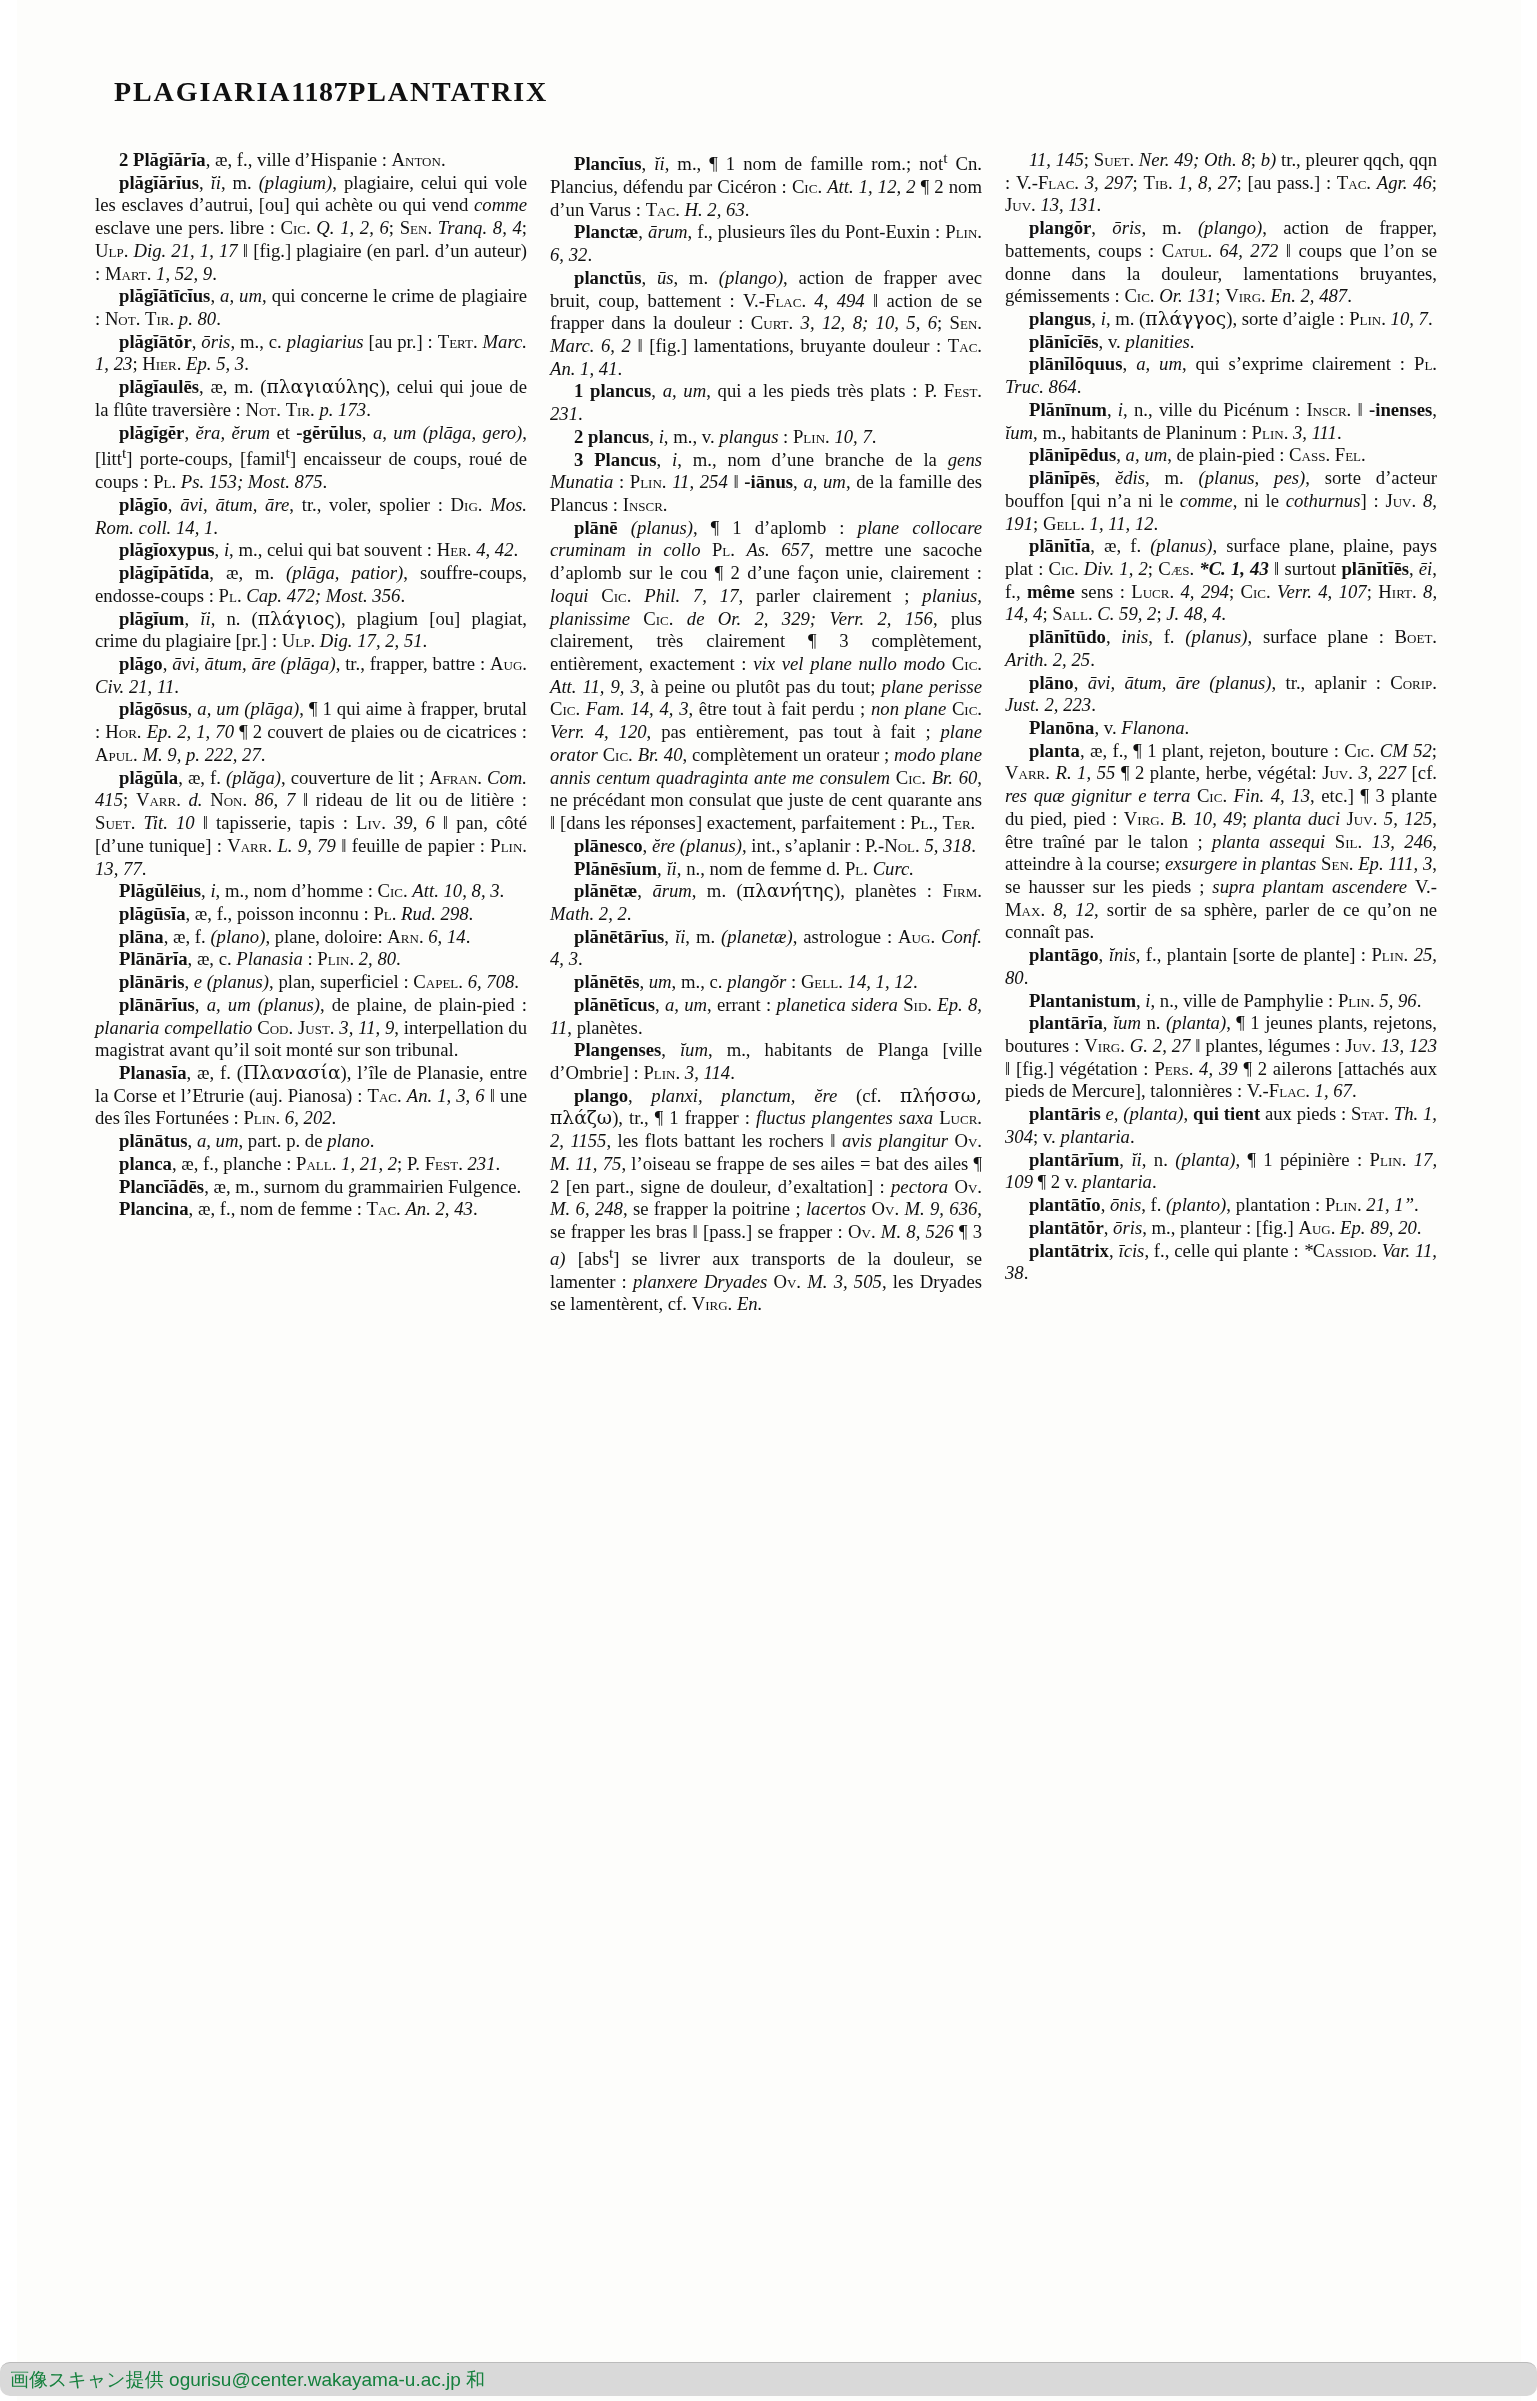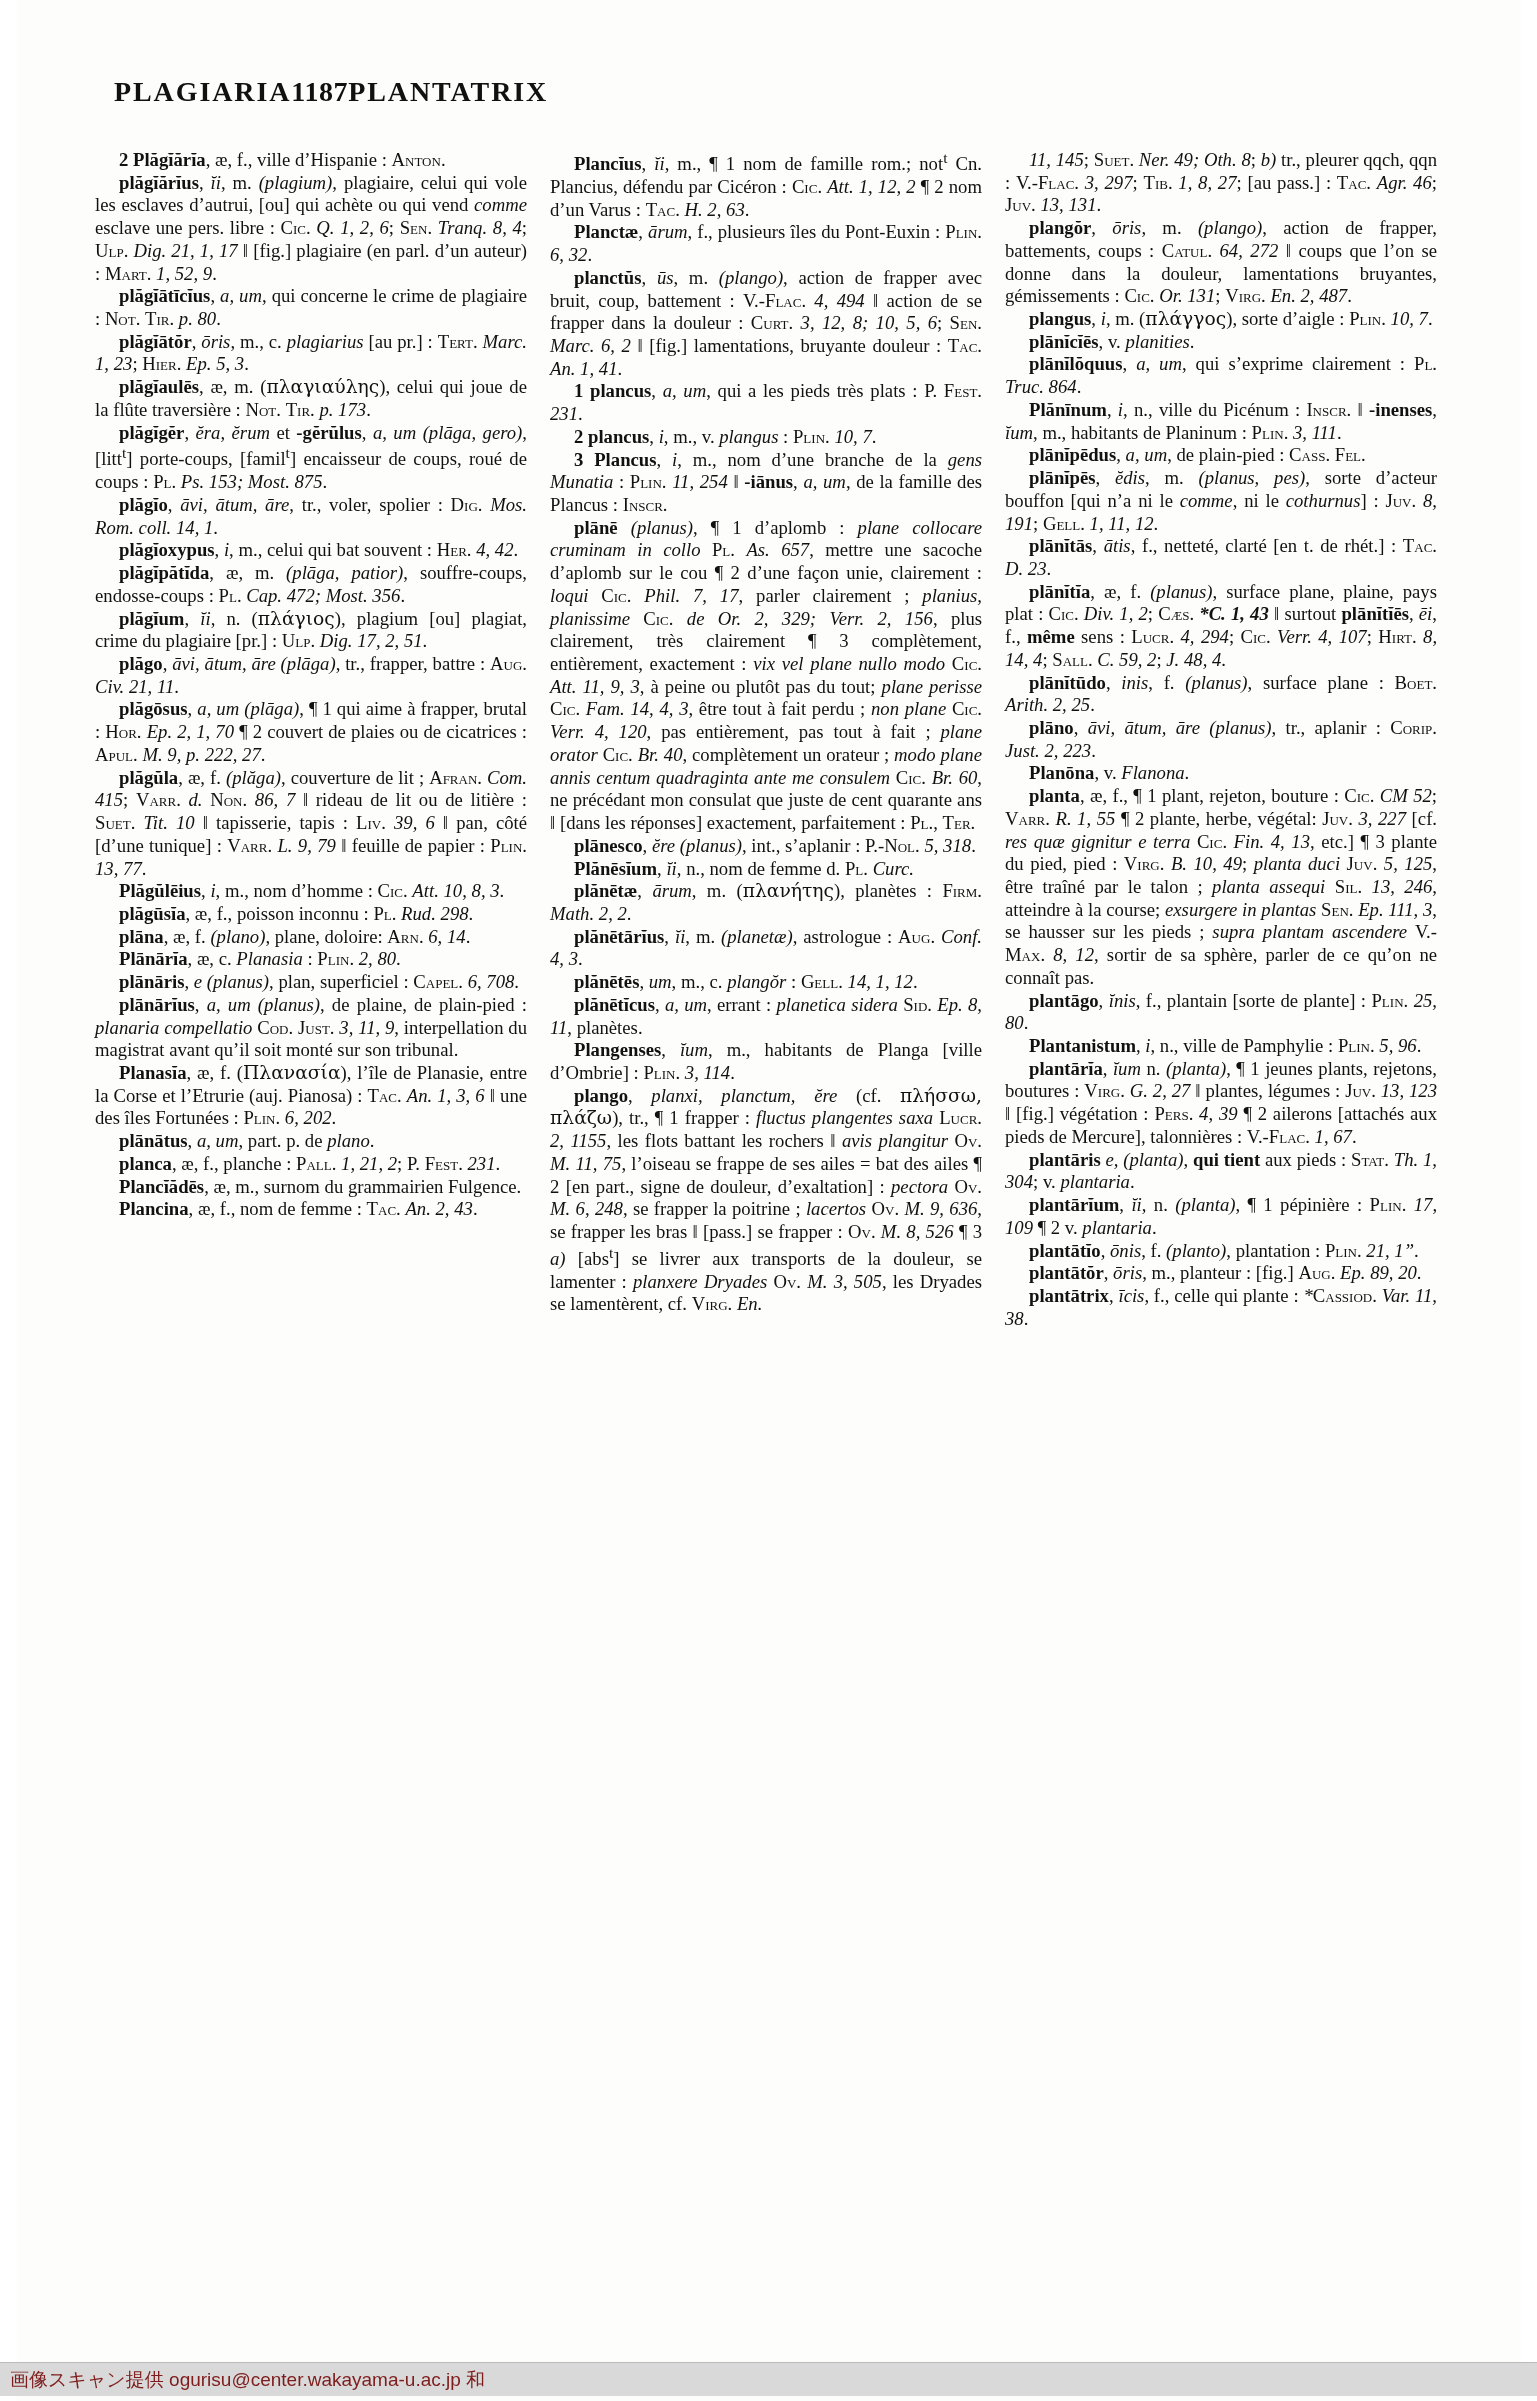--- a/index.html
+++ b/index.html
@@ -78,28 +78,29 @@
   .bi { font-style: italic; font-weight: bold; margin-top: 37px; }
   .gk { font-family: "DejaVu Serif", serif; font-style: normal; } 
   
   .footer {
     position: absolute;
     left: 0;
     bottom: 5px;
     width: 1537px;
     height: 34px;
     background: #d9d9d9;
-    color: #7f1d1d;
+    color: #15803d;
     font-family: "Liberation Sans", sans-serif;
     font-size: 19px;
     display: flex;
     align-items: center;
     padding-left: 10px;
     box-sizing: border-box;
     border-top: 0.6px solid #bbb;
+    border-radius: 10px;
   }
   .edge-left, .edge-right {
     position: absolute;
     top: 0;
     width: 16.5px;
     height: 2401px;
     background: #ffffff;
   }
   .edge-left { left: 0; }
   .edge-right { right: 0; }
@@ -161,21 +162,20 @@
       </div>
     <div class="col">
         <p class="entry"><span class="it">11, 145</span>; <span class="sc">Suet</span>. <span class="it">Ner. 49; Oth. 8</span>; <span class="it">b)</span> tr., pleurer qqch, qqn : <span class="sc">V.-Flac</span>. <span class="it">3, 297</span>; <span class="sc">Tib</span>. <span class="it">1, 8, 27</span>; [au pass.] : <span class="sc">Tac</span>. <span class="it">Agr. 46</span>; <span class="sc">Juv</span>. <span class="it">13, 131</span>.</p>
         <p class="entry"><span class="hw">plangŏr</span>, <span class="it">ōris</span>, m. <span class="it">(plango)</span>, action de frapper, battements, coups : <span class="sc">Catul</span>. <span class="it">64, 272</span> ‖ coups que l’on se donne dans la douleur, lamentations bruyantes, gémissements : <span class="sc">Cic</span>. <span class="it">Or. 131</span>; <span class="sc">Virg</span>. <span class="it">En. 2, 487</span>.</p>
         <p class="entry"><span class="hw">plangus</span>, <span class="it">i</span>, m. (<span class="gk">πλάγγος</span>), sorte d’aigle : <span class="sc">Plin</span>. <span class="it">10, 7</span>.</p>
         <p class="entry"><span class="hw">plānĭcĭēs</span>, v. <span class="it">planities</span>.</p>
         <p class="entry"><span class="hw">plānĭlŏquus</span>, <span class="it">a, um</span>, qui s’exprime clairement : <span class="sc">Pl</span>. <span class="it">Truc. 864</span>.</p>
         <p class="entry"><span class="hw">Plănīnum</span>, <span class="it">i</span>, n., ville du Picénum : <span class="sc">Inscr</span>. ‖ <span class="hw">-inenses</span>, <span class="it">ĭum</span>, m., habitants de Planinum : <span class="sc">Plin</span>. <span class="it">3, 111</span>.</p>
         <p class="entry"><span class="hw">plānĭpēdus</span>, <span class="it">a, um</span>, de plain-pied : <span class="sc">Cass</span>. <span class="sc">Fel</span>.</p>
         <p class="entry"><span class="hw">plānĭpēs</span>, <span class="it">ĕdis</span>, m. <span class="it">(planus, pes)</span>, sorte d’acteur bouffon [qui n’a ni le <span class="it">comme</span>, ni le <span class="it">cothurnus</span>] : <span class="sc">Juv</span>. <span class="it">8, 191</span>; <span class="sc">Gell</span>. <span class="it">1, 11, 12</span>.</p>
-        <p class="entry"><span class="hw">plānĭtās</span>, <span class="it">ātis</span>, f., netteté, clarté [en t. de rhét.] : <span class="sc">Tac</span>. <span class="it">D. 23</span>.</p>
         <p class="entry"><span class="hw">plānĭtĭa</span>, æ, f. <span class="it">(planus)</span>, surface plane, plaine, pays plat : <span class="sc">Cic</span>. <span class="it">Div. 1, 2</span>; <span class="sc">Cæs</span>. <span class="bi">*C. 1, 43</span> ‖ surtout <span class="hw">plānĭtĭēs</span>, <span class="it">ēi</span>, f., <span class="hw">même</span> sens : <span class="sc">Lucr</span>. <span class="it">4, 294</span>; <span class="sc">Cic</span>. <span class="it">Verr. 4, 107</span>; <span class="sc">Hirt</span>. <span class="it">8, 14, 4</span>; <span class="sc">Sall</span>. <span class="it">C. 59, 2</span>; <span class="it">J. 48, 4</span>.</p>
         <p class="entry"><span class="hw">plānĭtūdo</span>, <span class="it">inis</span>, f. <span class="it">(planus)</span>, surface plane : <span class="sc">Boet</span>. <span class="it">Arith. 2, 25</span>.</p>
         <p class="entry"><span class="hw">plāno</span>, <span class="it">āvi, ātum, āre (planus)</span>, tr., aplanir : <span class="sc">Corip</span>. <span class="it">Just. 2, 223</span>.</p>
         <p class="entry"><span class="hw">Planōna</span>, v. <span class="it">Flanona</span>.</p>
         <p class="entry"><span class="hw">planta</span>, æ, f., ¶ 1 plant, rejeton, bouture : <span class="sc">Cic</span>. <span class="it">CM 52</span>; <span class="sc">Varr</span>. <span class="it">R. 1, 55</span> ¶ 2 plante, herbe, végétal: <span class="sc">Juv</span>. <span class="it">3, 227</span> [cf. <span class="it">res quæ gignitur e terra</span> <span class="sc">Cic</span>. <span class="it">Fin. 4, 13</span>, etc.] ¶ 3 plante du pied, pied : <span class="sc">Virg</span>. <span class="it">B. 10, 49</span>; <span class="it">planta duci</span> <span class="sc">Juv</span>. <span class="it">5, 125</span>, être traîné par le talon ; <span class="it">planta assequi</span> <span class="sc">Sil</span>. <span class="it">13, 246</span>, atteindre à la course; <span class="it">exsurgere in plantas</span> <span class="sc">Sen</span>. <span class="it">Ep. 111, 3</span>, se hausser sur les pieds ; <span class="it">supra plantam ascendere</span> <span class="sc">V.-Max</span>. <span class="it">8, 12</span>, sortir de sa sphère, parler de ce qu’on ne connaît pas.</p>
         <p class="entry"><span class="hw">plantāgo</span>, <span class="it">ĭnis</span>, f., plantain [sorte de plante] : <span class="sc">Plin</span>. <span class="it">25, 80</span>.</p>
         <p class="entry"><span class="hw">Plantanistum</span>, <span class="it">i</span>, n., ville de Pamphylie : <span class="sc">Plin</span>. <span class="it">5, 96</span>.</p>
         <p class="entry"><span class="hw">plantārĭa</span>, <span class="it">ĭum</span> n. <span class="it">(planta)</span>, ¶ 1 jeunes plants, rejetons, boutures : <span class="sc">Virg</span>. <span class="it">G. 2, 27</span> ‖ plantes, légumes : <span class="sc">Juv</span>. <span class="it">13, 123</span> ‖ [fig.] végétation : <span class="sc">Pers</span>. <span class="it">4, 39</span> ¶ 2 ailerons [attachés aux pieds de Mercure], talonnières : <span class="sc">V.-Flac</span>. <span class="it">1, 67</span>.</p>
         <p class="entry"><span class="hw">plantāris</span> <span class="it">e, (planta)</span>, <span class="hw">qui tient</span> aux pieds : <span class="sc">Stat</span>. <span class="it">Th. 1, 304</span>; v. <span class="it">plantaria</span>.</p>
         <p class="entry"><span class="hw">plantārĭum</span>, <span class="it">ĭi</span>, n. <span class="it">(planta)</span>, ¶ 1 pépinière : <span class="sc">Plin</span>. <span class="it">17, 109</span> ¶ 2 v. <span class="it">plantaria</span>.</p>

